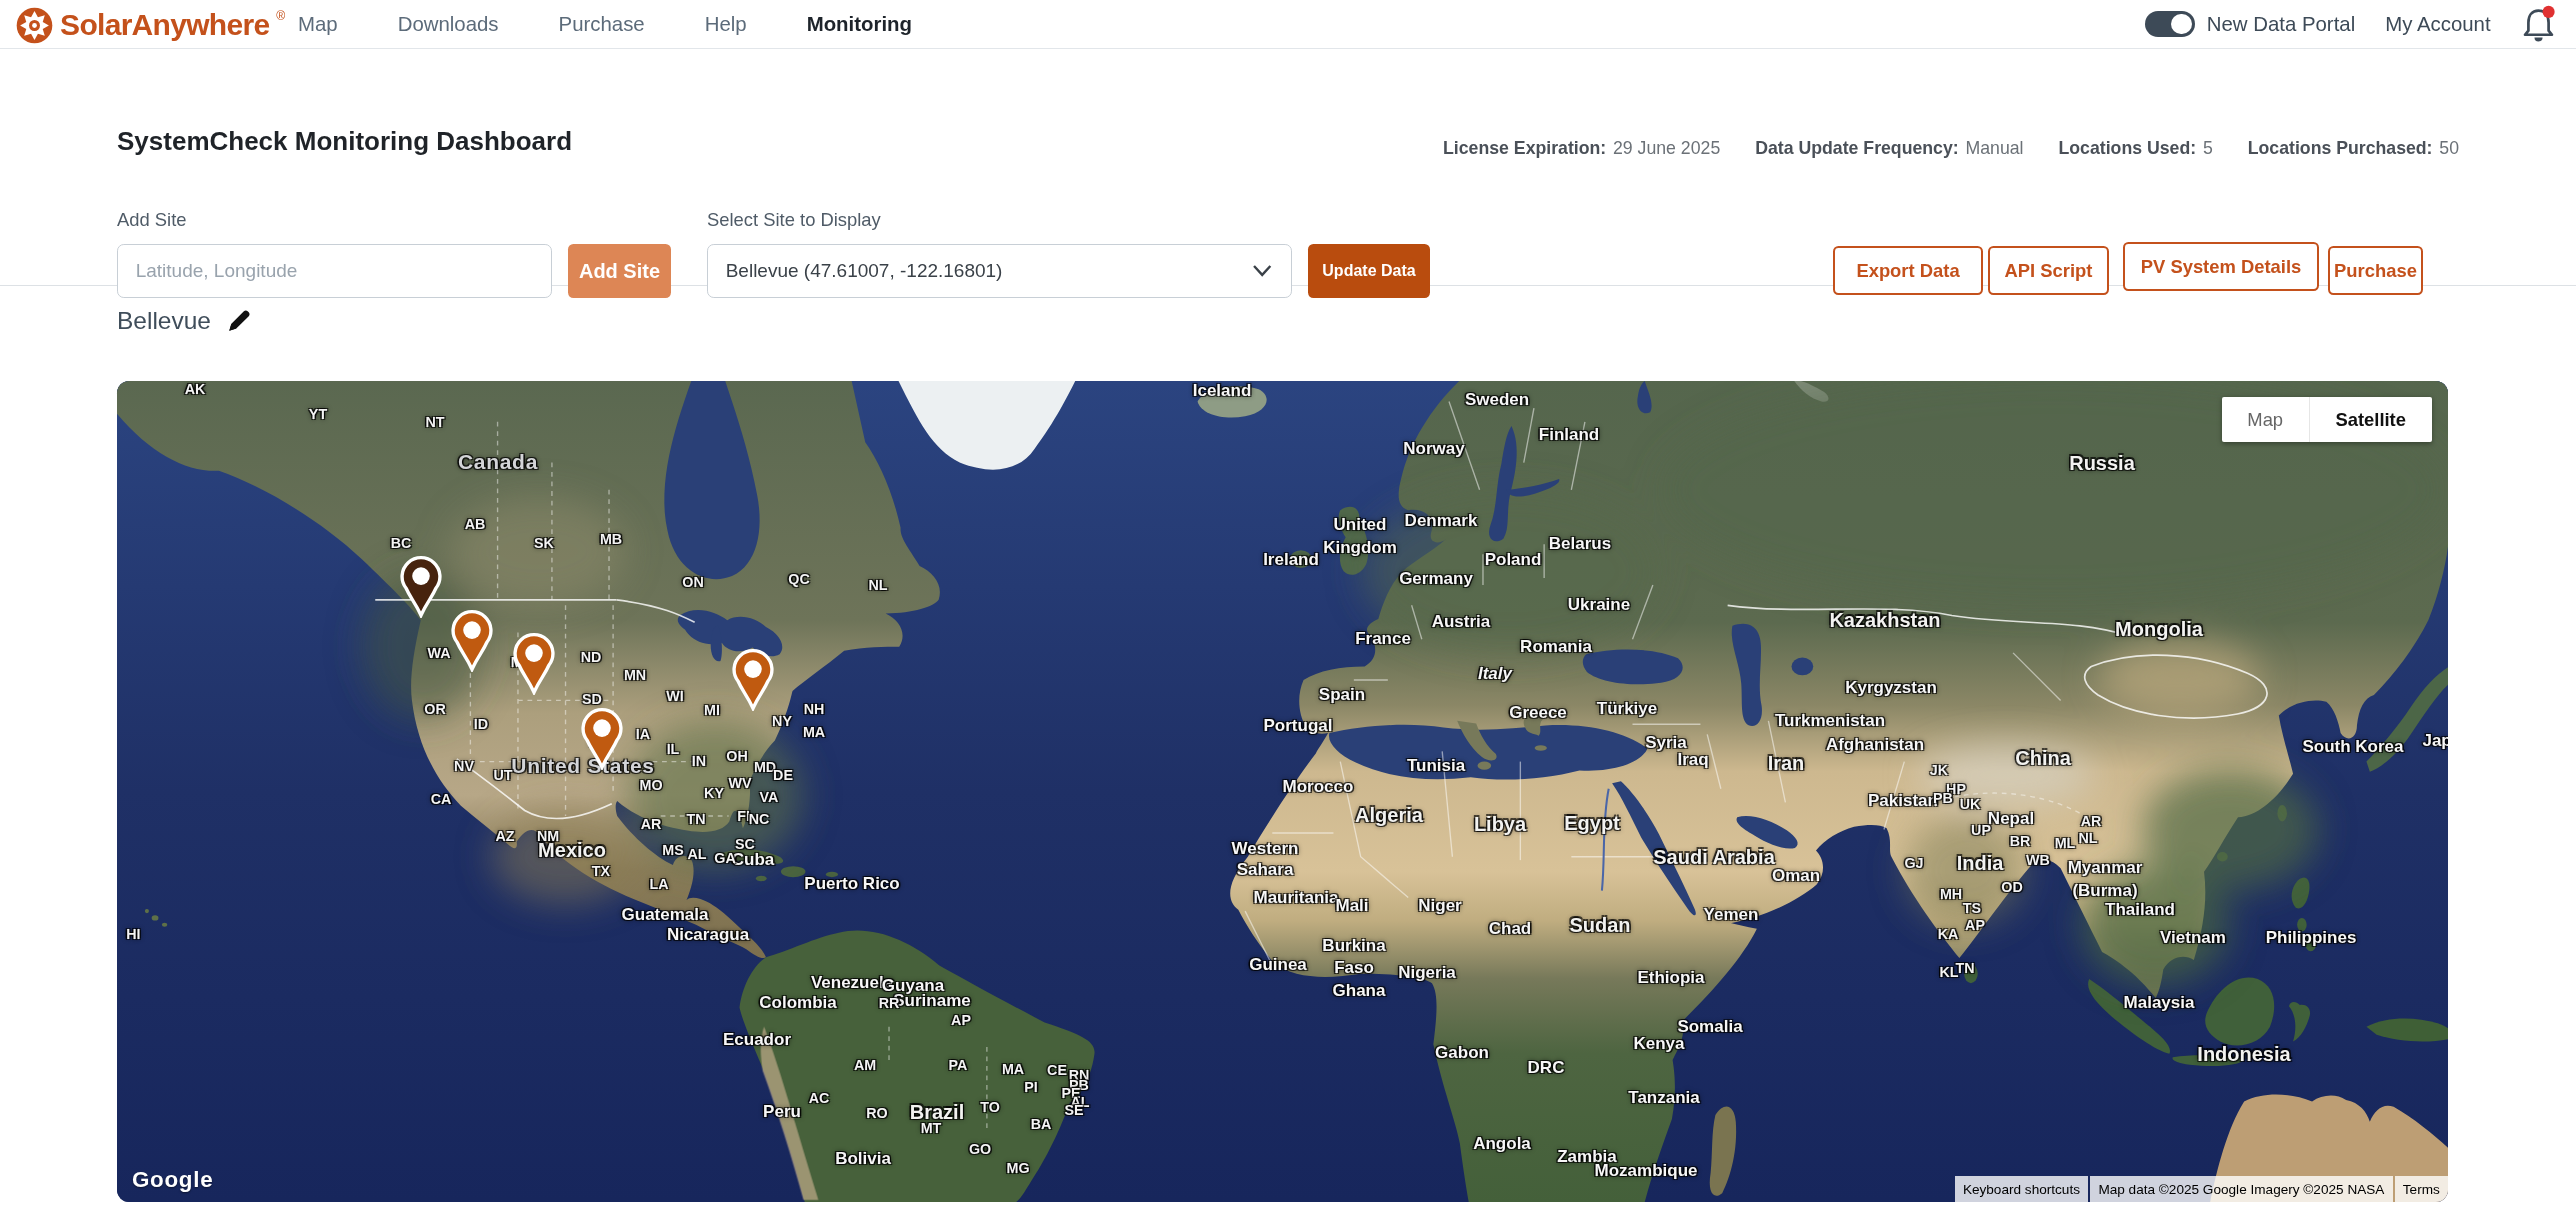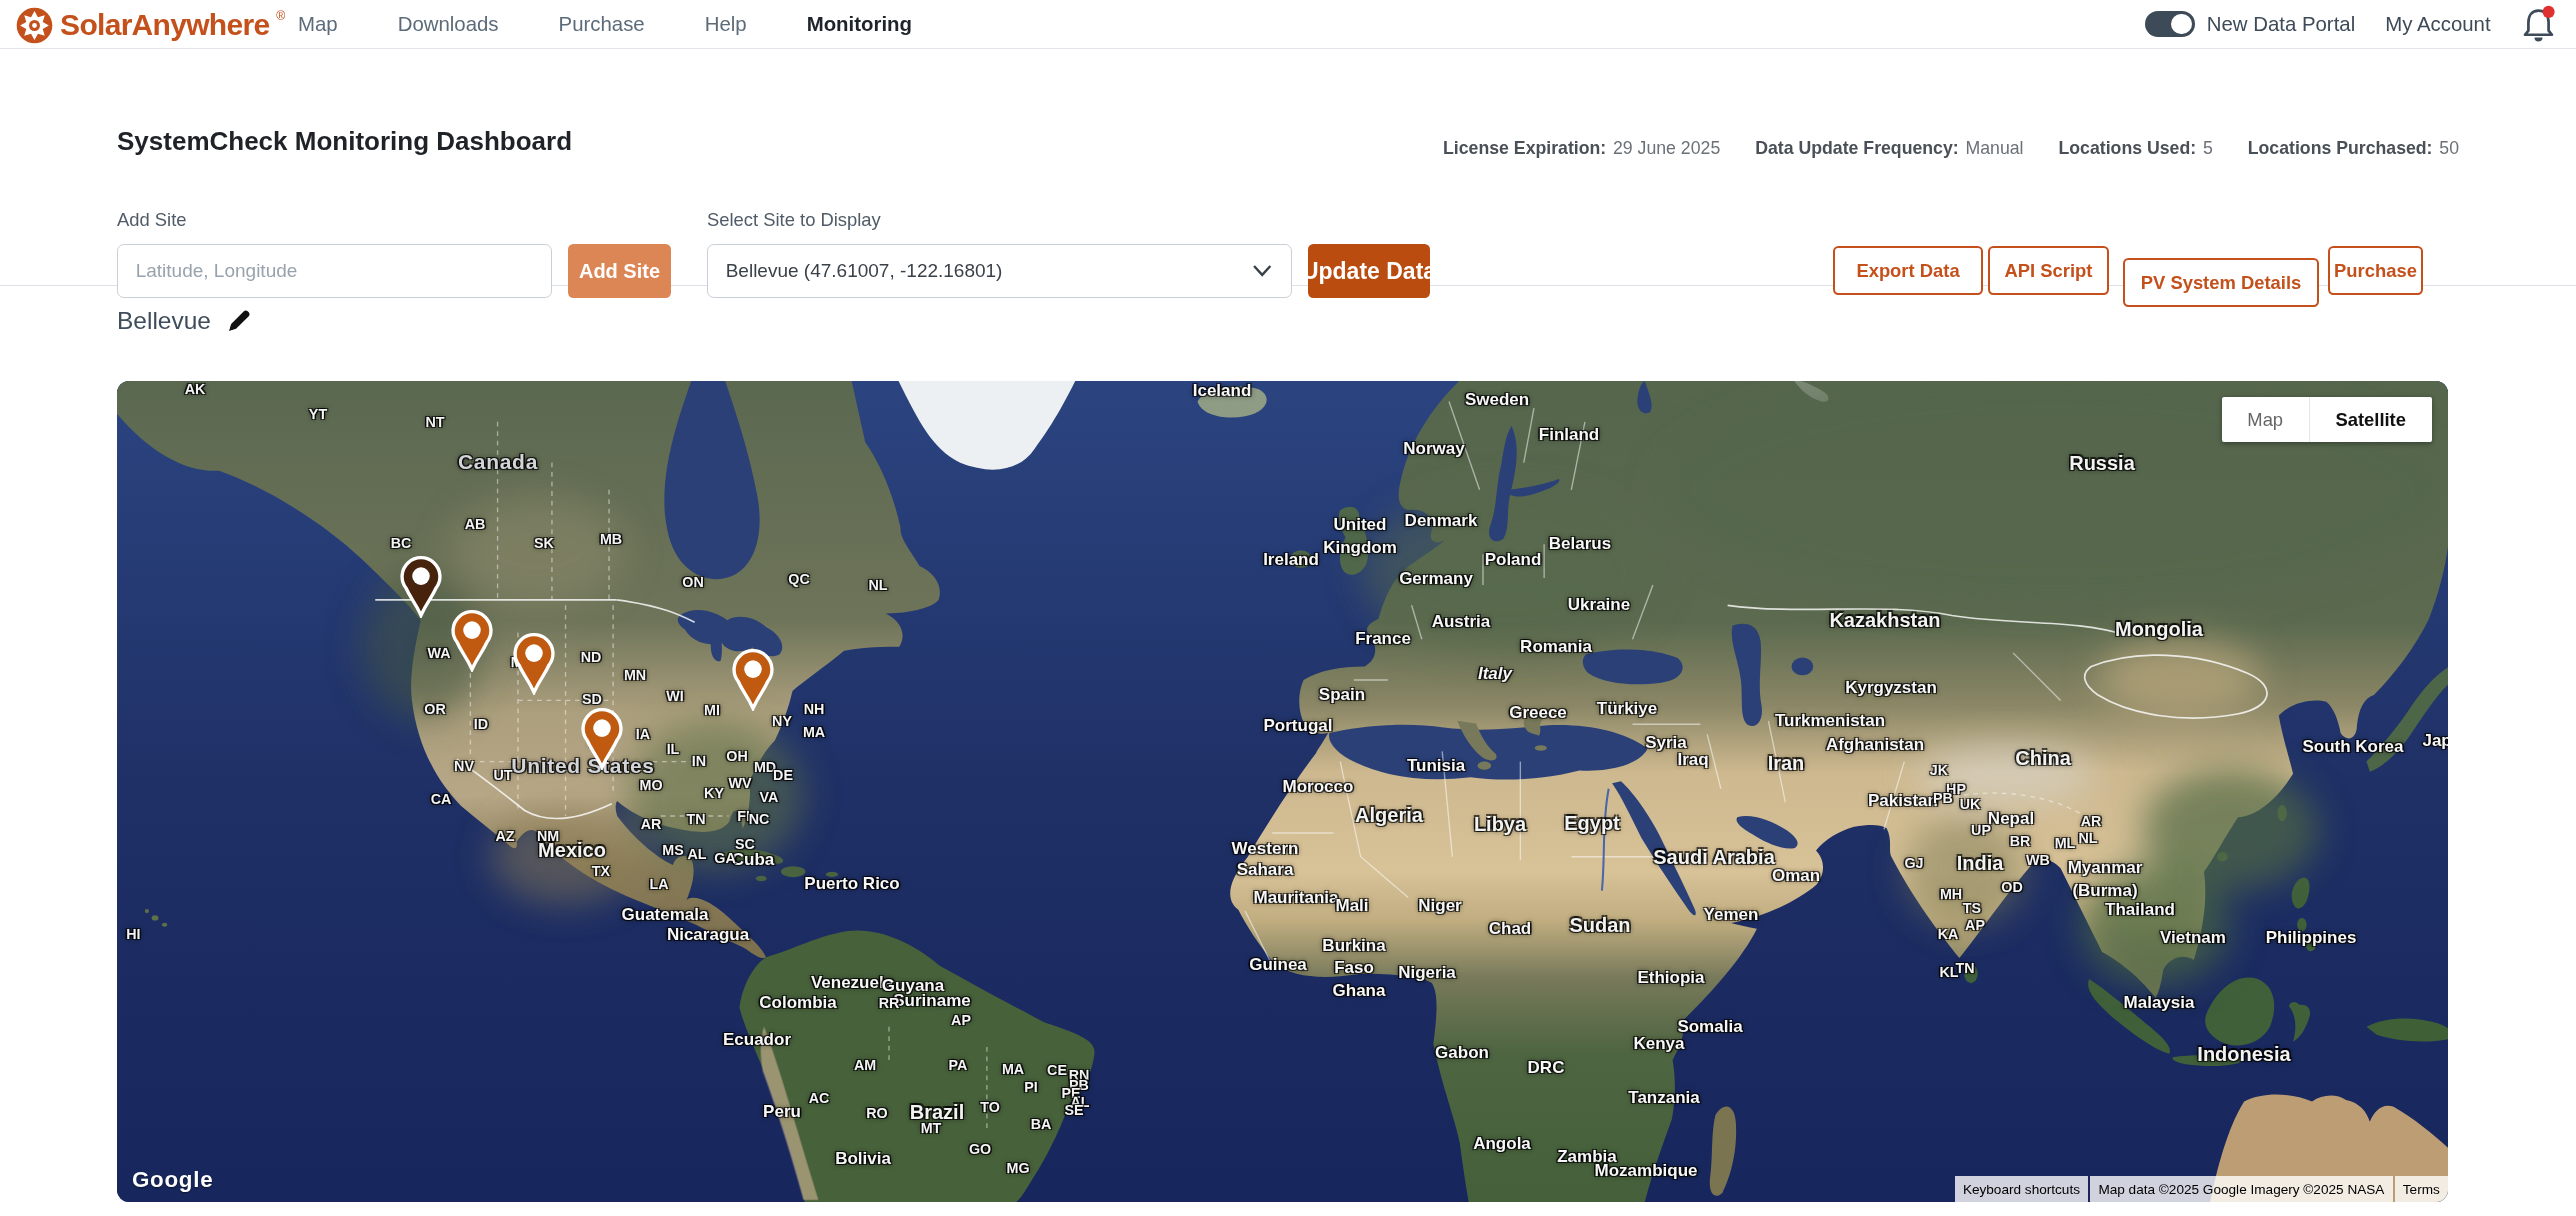--- a/index.html
+++ b/index.html
@@ -27,21 +27,21 @@
   .stat b{color:#4A5058;margin-right:6.8px;}
 
   .field-label{position:absolute;font-size:18.4px;color:#4F5B67;}
   .tb{box-sizing:border-box;position:absolute;height:54px;border:1.4px solid #C8CFD6;border-radius:6.8px;background:#fff;font-size:19px;color:#3A4148;}
   input.tb{padding:0 17.7px;outline:none;}
   input.tb::placeholder{color:#99A3AD;}
   .sel{display:flex;align-items:center;padding:0 17.7px;cursor:pointer;}
   .sel .chev{position:absolute;right:19px;top:19px;}
   .btn{position:absolute;box-sizing:border-box;display:flex;align-items:center;justify-content:center;border-radius:5.4px;font-weight:bold;cursor:pointer;white-space:nowrap;}
   .btn-add{background:#DD8655;color:#fff;font-size:20px;}
-  .btn-update{background:#B94C0E;color:#fff;font-size:23px;}
+  .btn-update{background:#B94C0E;color:#fff;font-size:16px;}
   .btn-outline{background:#fff;border:2px solid #C4511C;color:#C4511C;font-size:18.4px;height:49px;}
 
   
   .site-row{position:absolute;left:117px;top:307px;display:flex;align-items:center;gap:15px;}
   .site-name{font-size:24.5px;color:#3F4D5A;}
 
   .map{position:absolute;left:117px;top:381px;width:2331px;height:821px;border-radius:12.2px;overflow:hidden;background:#1E2F66;}
   .map svg.base{position:absolute;left:0;top:0;}
   .map-label{position:absolute;transform:translate(-50%,-50%);white-space:nowrap;font-weight:bold;
     text-shadow:-1.4px -1.4px 0 rgba(0,0,0,.65),1.4px -1.4px 0 rgba(0,0,0,.65),-1.4px 1.4px 0 rgba(0,0,0,.65),1.4px 1.4px 0 rgba(0,0,0,.65),0 0 4.8px rgba(0,0,0,.8);}
@@ -119,21 +119,21 @@
     <span>Bellevue (47.61007, -122.16801)</span>
     <svg class="chev" width="20.4" height="13.6" viewBox="0 0 30 20">
       <polyline points="3,3 15,16 27,3" fill="none" stroke="#3A4148" stroke-width="3.5"></polyline>
     </svg>
   </div>
   <div class="btn btn-update" style="left:1308px;top:194px;width:122px;height:54px;">Update Data</div>
 
   <div id="actions">
       <div class="btn btn-outline" style="left: 1833px; top: 196px; width: 150px;">Export Data</div>
       <div class="btn btn-outline" style="left: 1988px; top: 196px; width: 121px;">API Script</div>
-      <div class="btn btn-outline" style="left: 2123px; top: 208px; width: 196px;">PV System Details</div>
+      <div class="btn btn-outline" style="left: 2123px; top: 192px; width: 196px;">PV System Details</div>
       <div class="btn btn-outline" style="left: 2328px; top: 196px; width: 95px;">Purchase</div>
     </div>
 </div>
 
 <div class="site-row">
   <span class="site-name">Bellevue</span>
   <svg width="26" height="26" viewBox="0 0 24 24">
     <path d="M 3 21 L 5 14.5 L 16.5 3 C 17.5 2 19 2 20 3 L 21 4 C 22 5 22 6.5 21 7.5 L 9.5 19 Z" fill="#111"></path>
     <path d="M 3 21 L 5 14.5 L 9.5 19 Z" fill="#111"></path>
   </svg>

